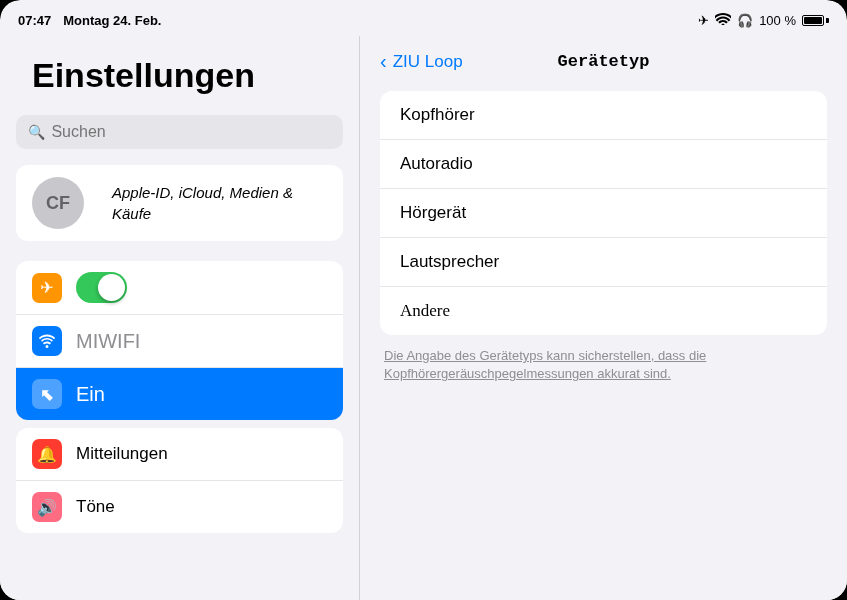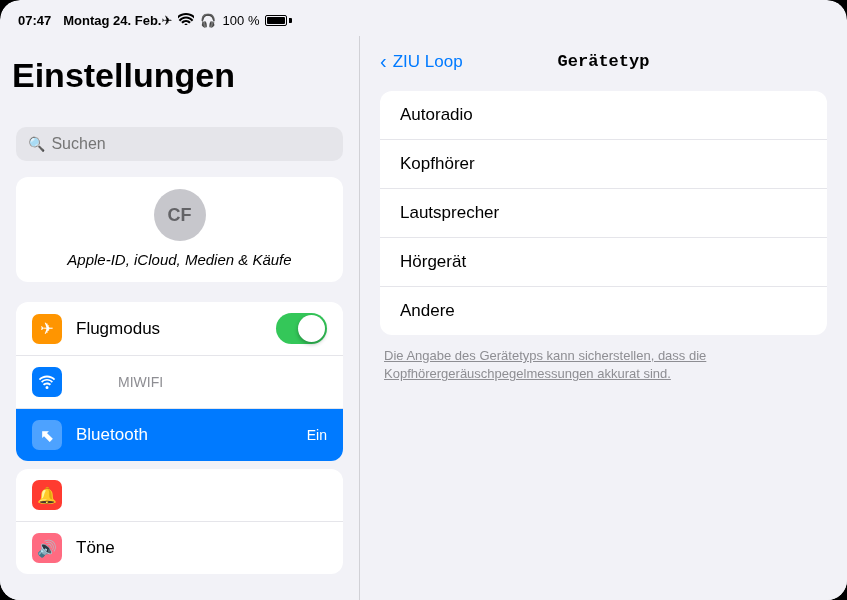--- a/index.html
+++ b/index.html
@@ -11,20 +11,21 @@
       font-family: -apple-system, 'SF Pro Display', 'Helvetica Neue', sans-serif;
       overflow: hidden;
       display: flex;
       flex-direction: column;
       border-radius: 20px;
     }
 
     
     .status-bar {
       display: flex;
+      justify-content: space-between;
       align-items: center;
       padding: 8px 18px 4px 18px;
       background: #f2f2f7;
       height: 36px;
       border-radius: 20px 20px 0 0;
     }
     .status-bar-left {
       display: flex;
       gap: 12px;
       align-items: center;
@@ -56,22 +57,22 @@
       display: flex;
       flex-direction: column;
       padding: 20px 0 0 0;
       border-right: 1px solid #d1d1d6;
     }
 
     .settings-title {
       font-size: 34px;
       font-weight: 700;
       color: #000;
-      padding: 0 12px;
-      margin-bottom: 32px;
+      padding: 0 32px;
+      margin-bottom: 20px;
     }
 
     .search-bar {
       margin: 0 16px 16px 16px;
       background: #e5e5ea;
       border-radius: 10px;
       padding: 8px 12px;
       display: flex;
       align-items: center;
       gap: 6px;
@@ -90,22 +91,21 @@
     }
 
     
     .account-row {
       background: #fff;
       border-radius: 12px;
       margin: 0 16px 20px 16px;
       padding: 12px 16px;
       display: flex;
       align-items: center;
-      gap: 8px;
-      flex-direction: column;
+      gap: 28px;
     }
     .avatar-circle {
       width: 52px;
       height: 52px;
       border-radius: 50%;
       background: #c7c7cc;
       display: flex;
       align-items: center;
       justify-content: center;
       font-size: 18px;
@@ -162,23 +162,22 @@
     .icon-bluetooth { background: #007aff; }
     .icon-red { background: #ff3b30; }
     .icon-pink { background: #ff6b81; }
 
     .item-label {
       font-size: 17px;
       color: #000;
       flex: 1;
     }
     .item-value {
-      font-size: 14px;
+      font-size: 20px;
       color: #8e8e93;
-      margin-left: 42px;
     }
 
     
     .toggle {
       width: 51px;
       height: 31px;
       border-radius: 16px;
       background: #34c759;
       position: relative;
       flex-shrink: 0;
@@ -238,20 +237,21 @@
       overflow: hidden;
     }
     .device-item {
       padding: 14px 20px;
       font-size: 17px;
       color: #000;
       border-bottom: 1px solid #e5e5ea;
     }
     .device-item:last-child {
       border-bottom: none;
+      font-family: Liberation Serif, serif;
     }
 
     .detail-description {
       padding: 12px 24px;
       font-size: 13px;
       color: #8e8e93;
       line-height: 1.4;
       text-decoration: underline;
     }
 
@@ -335,21 +335,20 @@
       </div>
       <div class="account-text">Apple-ID, iCloud, Medien &amp; Käufe</div>
     </div>
 
     <div class="settings-group">
 
       <div class="settings-item">
         <div class="icon-wrapper icon-orange">
           <span>✈</span>
         </div>
-        <span class="item-label">Flugmodus</span>
         <div class="toggle">
           <div class="toggle-thumb"></div>
         </div>
       </div>
 
       <div class="settings-item">
         <div class="icon-wrapper icon-blue">
           <svg width="18" height="14" viewBox="0 0 18 14" fill="none">
             <path d="M9 11a1.5 1.5 0 1 0 0 3 1.5 1.5 0 0 0 0-3z" fill="#fff"></path>
             <path d="M9 7.5C7.4 7.5 5.9 8.2 4.9 9.3l1.3 1.3C7 9.8 7.9 9.5 9 9.5s2 .3 2.8.9l1.3-1.3C12.1 8.2 10.6 7.5 9 7.5z" fill="#fff"></path>
@@ -357,31 +356,31 @@
             <path d="M9 .5C5.8.5 2.9 1.8.8 3.9l1.3 1.3C3.8 3.4 6.3 2.5 9 2.5s5.2.9 6.9 2.7l1.3-1.3C15.1 1.8 12.2.5 9 .5z" fill="#fff"></path>
           </svg>
         </div>
         <span class="item-value">MIWIFI</span>
       </div>
 
       <div class="settings-item active">
         <div class="icon-wrapper icon-bluetooth" style="background:rgba(255,255,255,0.3);">
           <span style="color:#fff;font-size:16px;font-weight:700;">⬉</span>
         </div>
-        <span class="item-label">Bluetooth</span>
         <span class="item-value">Ein</span>
       </div>
     </div>
 
     <div class="settings-group">
 
       <div class="settings-item">
         <div class="icon-wrapper icon-red">
           <span style="font-size:16px;">🔔</span>
         </div>
+        <span class="item-label">Mitteilungen</span>
       </div>
 
       <div class="settings-item">
         <div class="icon-wrapper icon-pink" style="background:#ff6b81;">
           <span style="font-size:16px;">🔊</span>
         </div>
         <span class="item-label">Töne</span>
       </div>
     </div>
   </div>
@@ -390,22 +389,22 @@
 
     <div class="detail-header">
       <div class="back-button">
         <span class="back-chevron">‹</span>
         <span>ZIU Loop</span>
       </div>
       <div class="detail-title">Gerätetyp</div>
     </div>
 
     <div class="device-list">
+      <div class="device-item">Kopfhörer</div>
       <div class="device-item">Autoradio</div>
-      <div class="device-item">Kopfhörer</div>
+      <div class="device-item">Hörgerät</div>
       <div class="device-item">Lautsprecher</div>
-      <div class="device-item">Hörgerät</div>
       <div class="device-item">Andere</div>
     </div>
 
     <div class="detail-description">Die Angabe des Gerätetyps kann sicherstellen, dass die Kopfhörergeräuschpegelmessungen akkurat sind.</div>
   </div>
 </div>
 
 </body></html>

